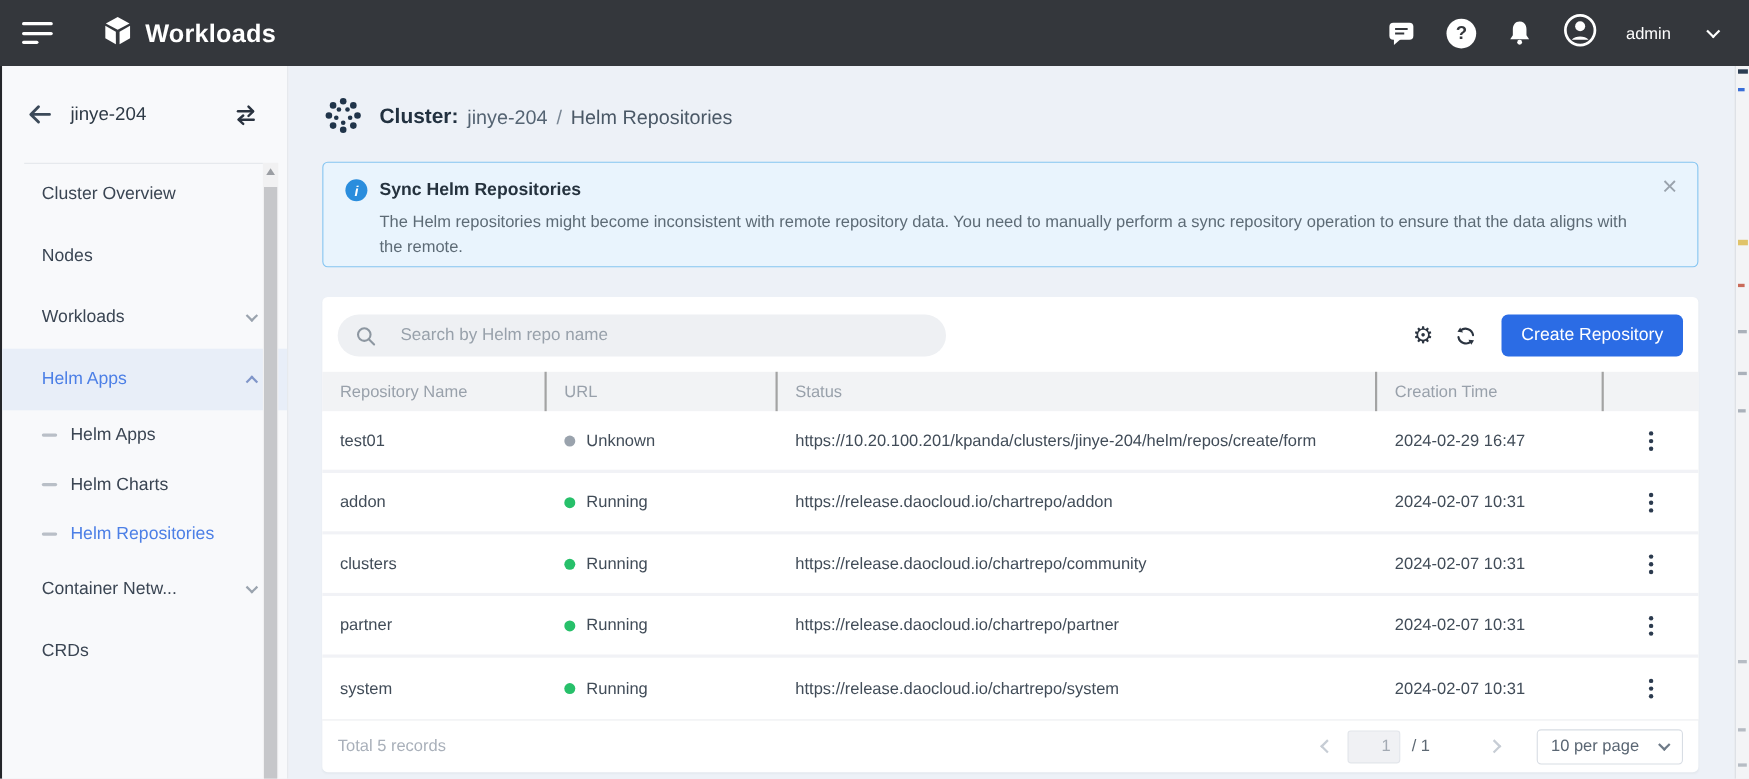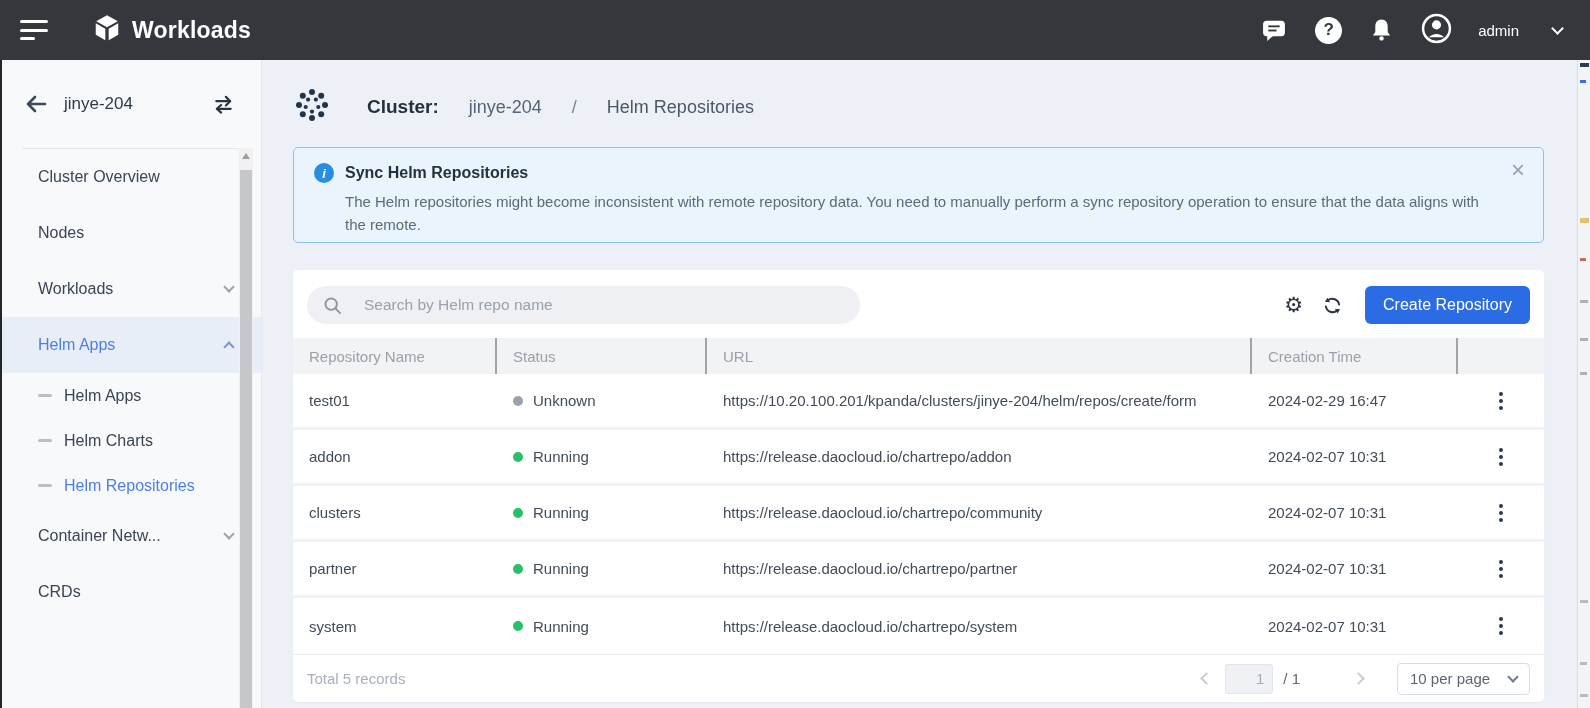--- a/index.html
+++ b/index.html
@@ -42,21 +42,21 @@
   .chev { width:8px; height:8px; border-right:2px solid #9aa3ae; border-bottom:2px solid #9aa3ae; flex:0 0 8px; }
   .chev.down { transform:rotate(45deg); margin-top:-4px; }
   .chev.up { transform:rotate(-135deg); margin-top:4px; border-color:#7f95c9; }
 
   .side-scrollbar { position:absolute; top:88px; bottom:0; right:8px; width:14px; background:#f1f1f2; }
   .side-scrollbar .sb-up { width:0; height:0; border-left:4px solid transparent; border-right:4px solid transparent; border-bottom:6px solid #9b9ea3; margin:5px auto 0; }
   .side-scrollbar .sb-thumb { position:absolute; top:22px; bottom:0; left:1px; right:1px; background:#c6c7ca; }
 
   
   main.main { flex:1; min-width:0; padding:22px 46px 0 31px; display:flex; flex-direction:column; }
-  .breadcrumb { height:50px; display:flex; align-items:center; gap:30px; margin-bottom:15px; }
+  .breadcrumb { height:50px; display:flex; align-items:center; gap:8px; margin-bottom:15px; }
   .bc-prefix { font-size:19px; font-weight:bold; color:#223140; margin-left:6px; }
   .bc-link { font-size:18px; color:#556473; cursor:pointer; }
   .bc-sep { font-size:18px; color:#7a8795; }
   .bc-current { font-size:18px; color:#4a5866; }
 
   
   .banner { position:relative; border:1px solid #85c5f1; background:#e9f4fd; border-radius:5px; padding:15px 52px 14px 20px; height:96px; }
   .banner-title-row { display:flex; align-items:center; gap:11px; }
   .info-icon { width:20px; height:20px; border-radius:50%; background:#2a8ddd; color:#fff; font-weight:bold; font-size:13px; font-style:italic; display:flex; align-items:center; justify-content:center; flex:0 0 20px; }
   .banner-title { font-size:16px; font-weight:bold; color:#25323e; }
@@ -277,22 +277,22 @@
                 <polygon points="3.4,7.6 9.2,8.2 6.2,3.0" fill="#2b3440"></polygon>
                 <polygon points="20.6,16.4 14.8,15.8 17.8,21.0" fill="#2b3440"></polygon>
               </svg>
             </span>
             <button class="btn-primary">Create Repository</button>
           </div>
         </div>
 
         <div class="thead" id="thead">
             <div class="th">Repository Name</div>
+            <div class="th">URL</div>
             <div class="th">Status</div>
-            <div class="th">URL</div>
             <div class="th">Creation Time</div>
             <div class="th"></div>
           </div>
         <div id="tbody">
   <div class="trow">
     <div class="td">test01</div>
     <div class="td">
       <span class="status-dot" style="background: rgb(154, 163, 173);"></span>
       <span>Unknown</span>
     </div>

